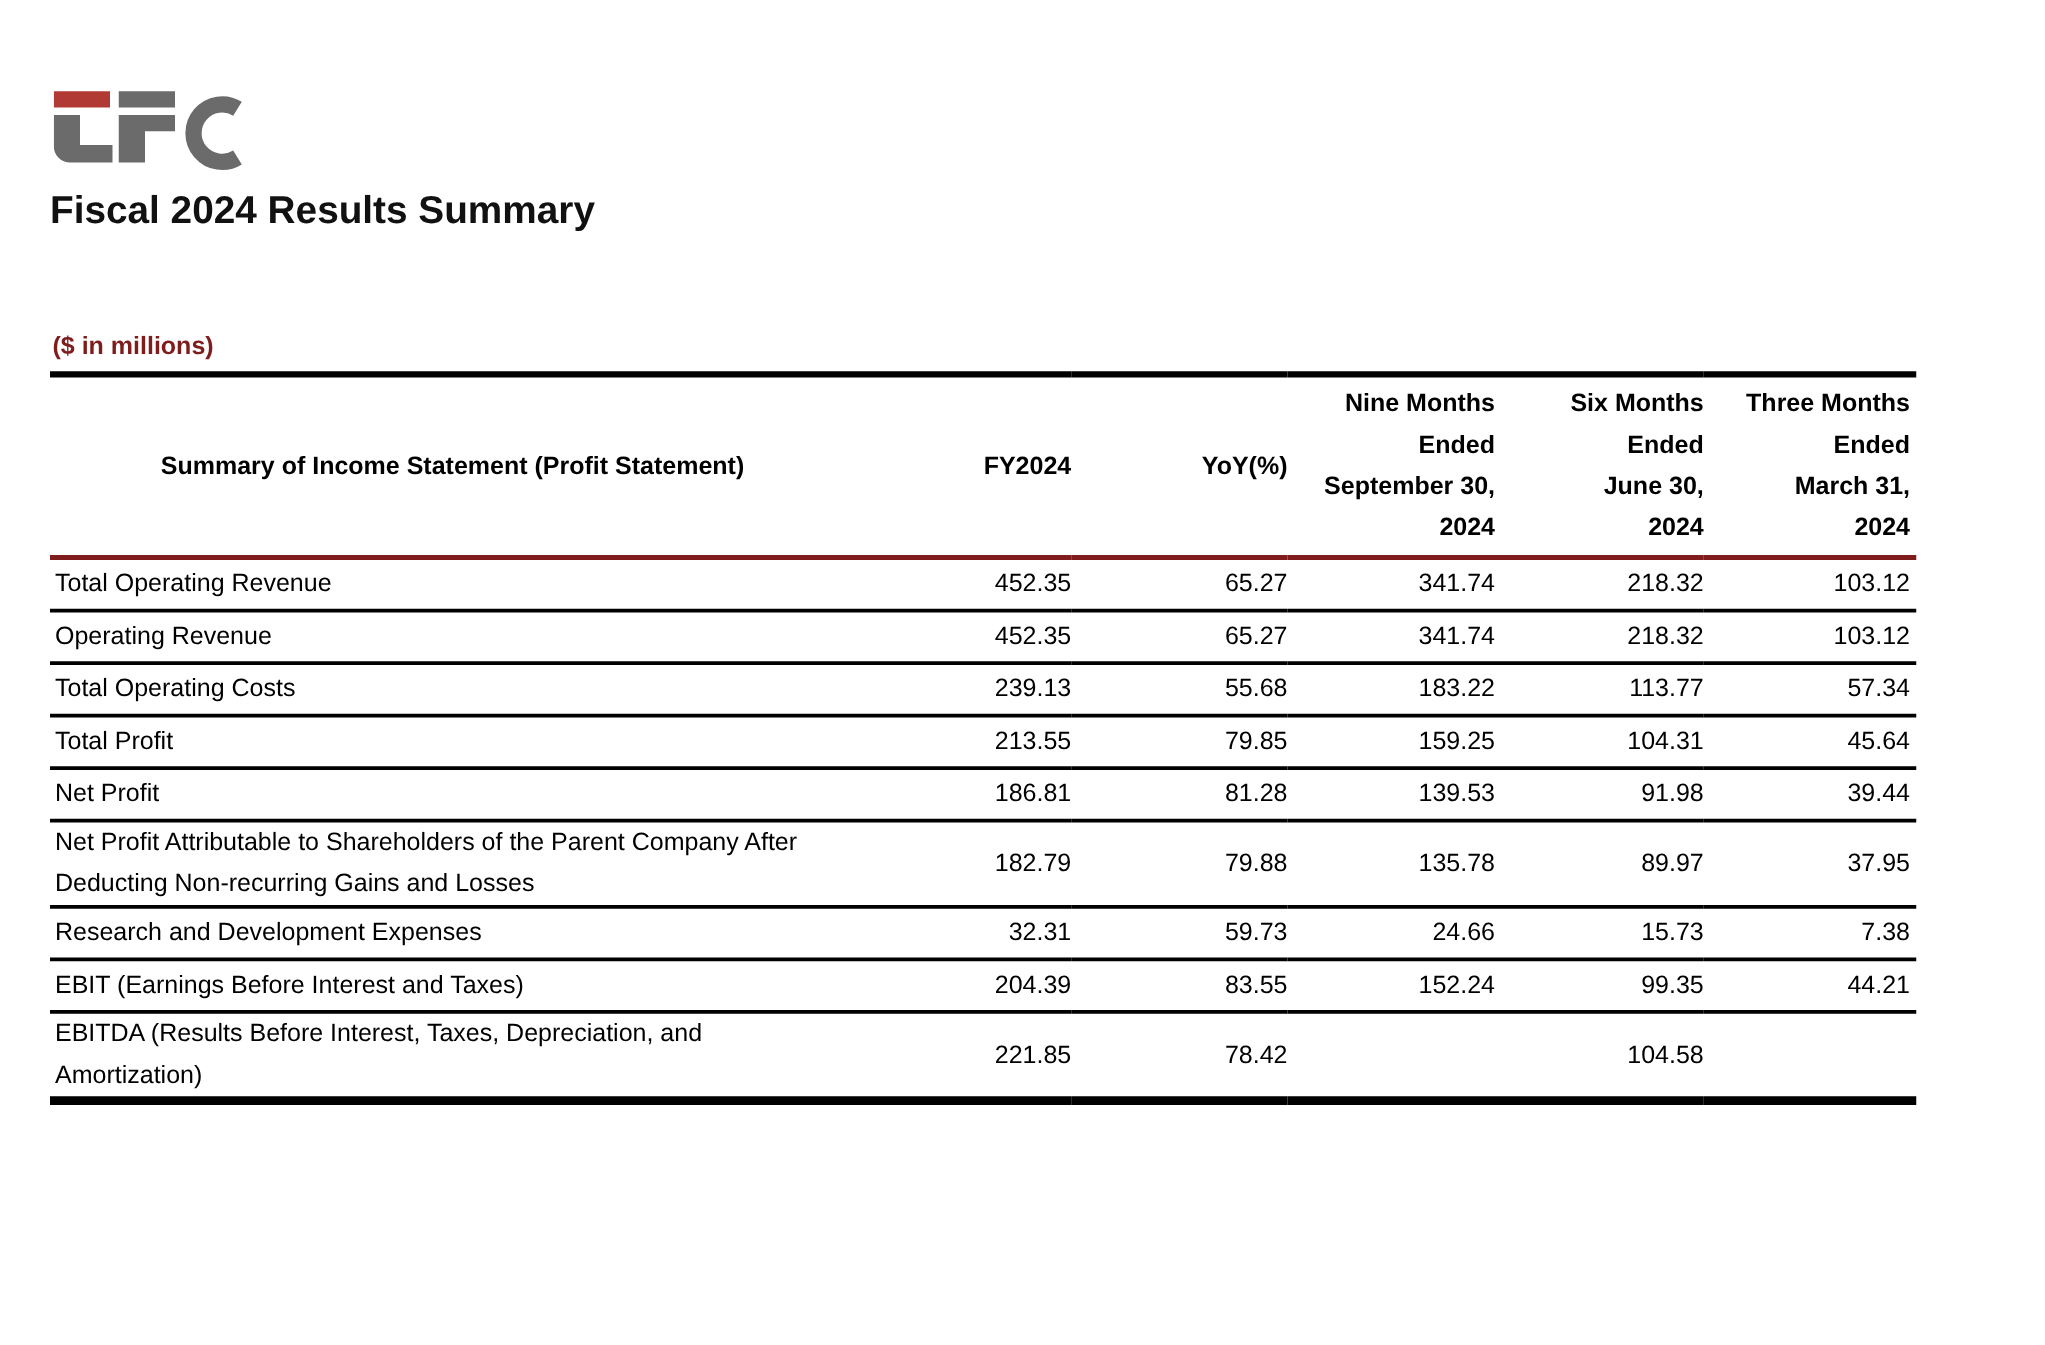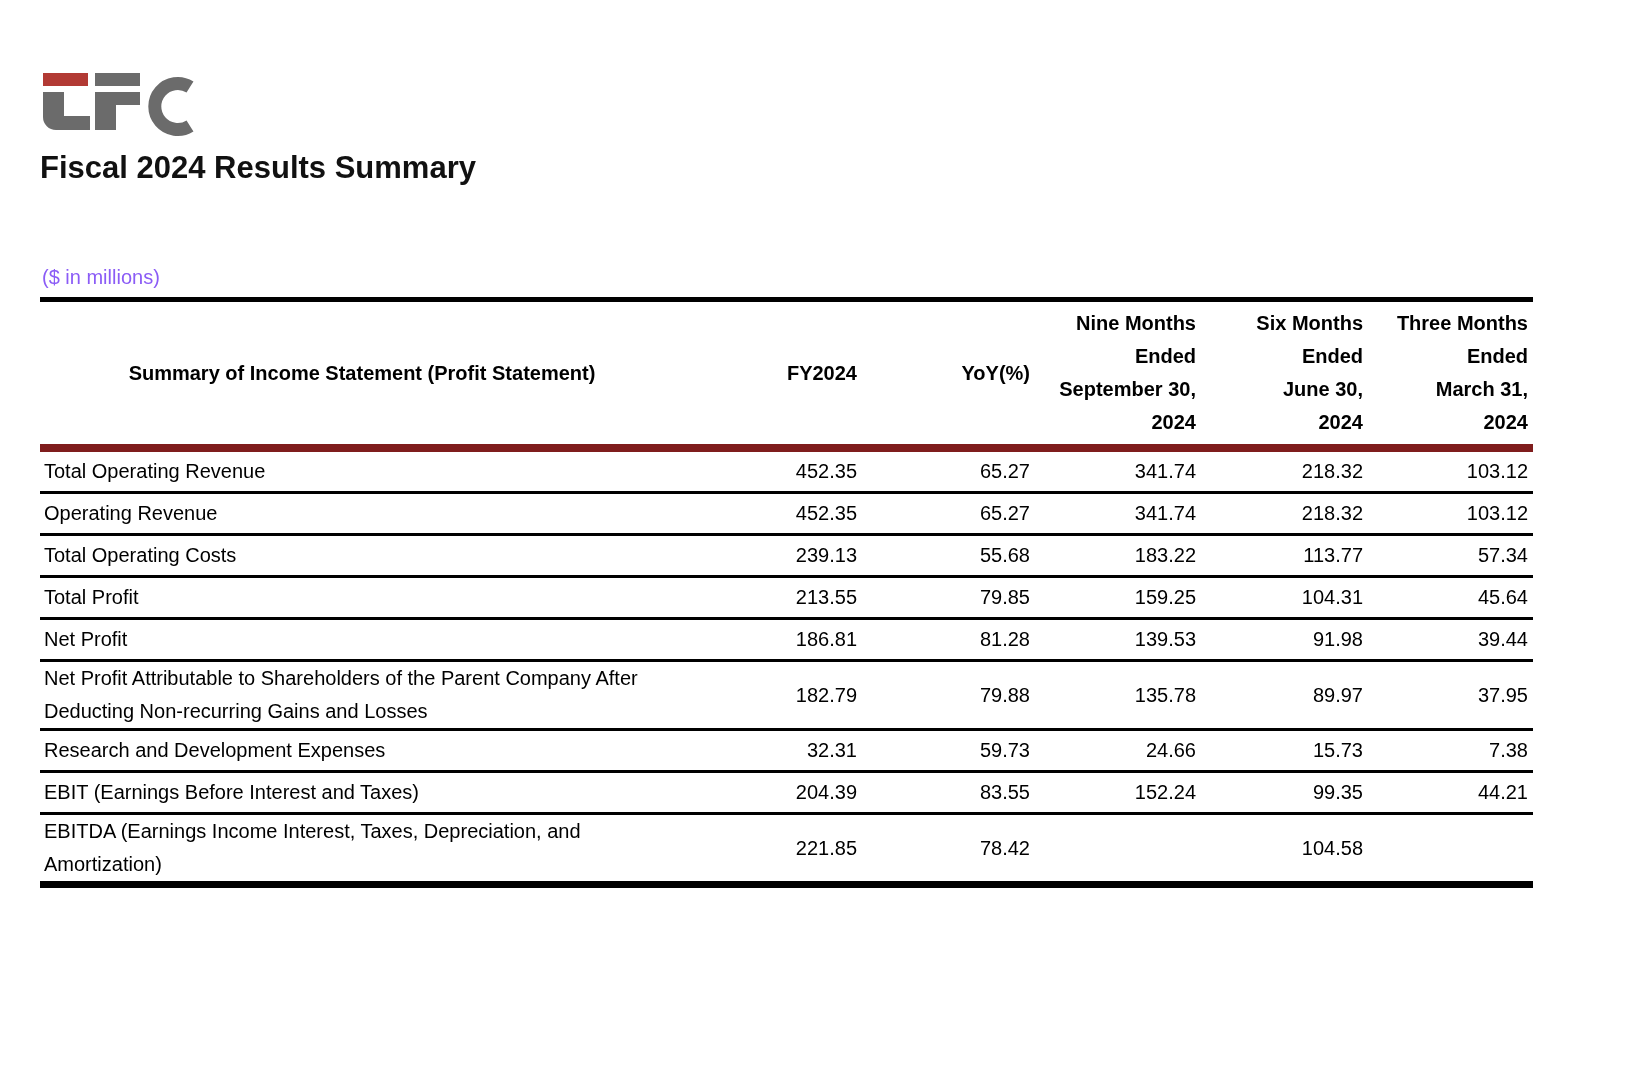--- a/index.html
+++ b/index.html
@@ -37,22 +37,22 @@
     font-size: 31px;
     line-height: 40px;
     font-weight: 700;
     color: #111;
   }
   .units {
     position: absolute;
     left: 42px;
     top: 266px;
     font-size: 20px;
-    font-weight: 400;
-    color: #8b5cf6;
+    font-weight: 700;
+    color: #7f1d1d;
   }
   .table-wrap {
     position: absolute;
     left: 40px;
     top: 297px;
     width: 1493px;
   }
   table.results {
     width: 1493px;
     border-collapse: collapse;
@@ -62,21 +62,21 @@
   }
   table.results th {
     font-weight: 700;
     font-size: 20px;
     color: #000;
     height: 142px;
     vertical-align: middle;
     white-space: pre-line;
     line-height: 33px;
     text-align: right;
-    border-bottom: 8px solid #7f1d1d;
+    border-bottom: 4px solid #7f1d1d;
     padding: 0;
   }
   table.results th.col-label {
     text-align: center;
     padding-left: 4px;
   }
   table.results td {
     font-size: 20px;
     color: #000;
     height: 39px;
@@ -202,21 +202,21 @@
           </tr>
           <tr>
             <td class="cell-label">EBIT (Earnings Before Interest and Taxes)</td>
             <td class="cell-num">204.39</td>
             <td class="cell-num">83.55</td>
             <td class="cell-num">152.24</td>
             <td class="cell-num">99.35</td>
             <td class="cell-num last">44.21</td>
           </tr>
           <tr>
-            <td class="cell-label">EBITDA (Earnings Income Interest, Taxes, Depreciation, and Amortization)</td>
+            <td class="cell-label">EBITDA (Results Before Interest, Taxes, Depreciation, and Amortization)</td>
             <td class="cell-num">221.85</td>
             <td class="cell-num">78.42</td>
             <td class="cell-num"></td>
             <td class="cell-num">104.58</td>
             <td class="cell-num last"></td>
           </tr>
         </tbody>
     </table>
   </div>
 

